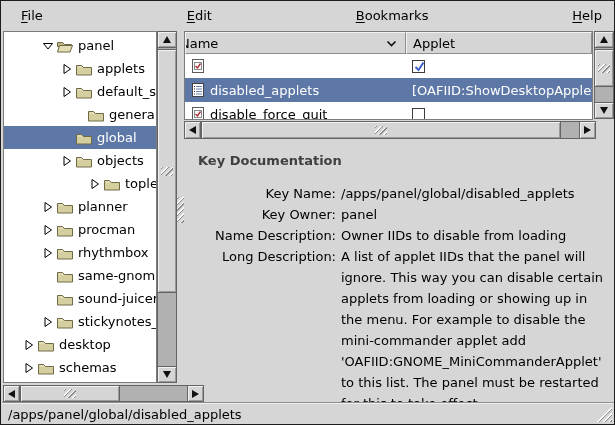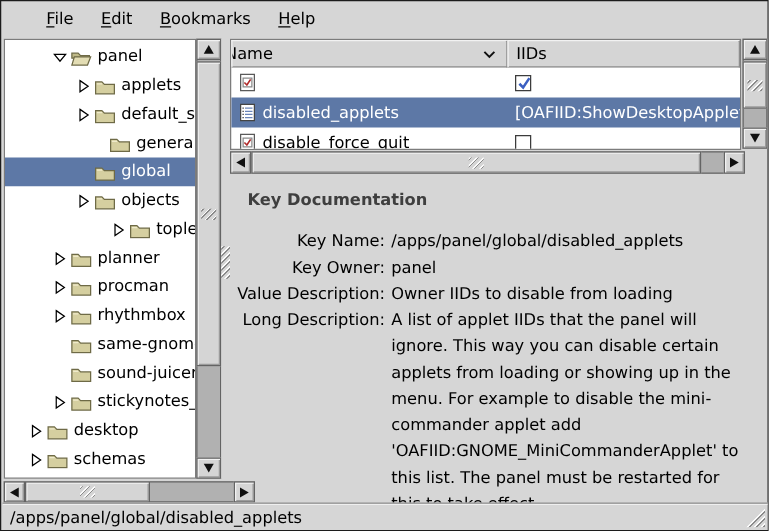--- a/index.html
+++ b/index.html
@@ -5,21 +5,21 @@
   html,body{margin:0;padding:0;background:#e8e8e8;}
   *{box-sizing:border-box;}
   #window{
     position:relative;width:615px;height:425px;
     background:#d6d6d6;border:1px solid #1c1c1c;
     font-family:"DejaVu Sans","Liberation Sans",sans-serif;
     font-size:13px;color:#000;overflow:hidden;
   }
   
   .menubar{position:absolute;left:1px;top:1px;width:611px;height:27px;
-    display:flex;align-items:center;padding-left:24px;background:#d6d6d6;}
+    display:flex;align-items:center;padding-left:8px;background:#d6d6d6;justify-content:space-between;}
   .menu-item{padding:3px 11px;cursor:default;white-space:nowrap;}
   .mn{text-decoration:underline;text-underline-offset:2px;}
   
   .tree{position:absolute;left:2px;top:30px;width:154px;height:352px;
     background:#fff;border:1px solid #7c7c7c;overflow:hidden;}
   .trow{height:23px;display:flex;align-items:center;white-space:nowrap;overflow:hidden;}
   .trow:first-child{margin-top:2px;}
   .trow.sel{background:#5d78a6;color:#fff;}
   .expander{width:13px;height:12px;flex:none;display:inline-flex;align-items:center;justify-content:center;}
   .folder-i{width:18px;height:14px;flex:none;margin:0 3px 0 2px;}
@@ -56,21 +56,21 @@
   .rowline.sel{background:#5d78a6;color:#fff;}
   .key-icon{width:16px;height:16px;flex:none;margin-left:5px;}
   .klabel{margin-left:4px;white-space:nowrap;}
   .vcell{position:absolute;left:227px;display:flex;align-items:center;height:24px;white-space:nowrap;}
   .checkbox{width:13px;height:13px;background:#fff;border:1px solid #3c3c3c;position:relative;}
   .checkbox svg{position:absolute;left:0;top:-1px;display:none;}
   .checkbox.checked svg{display:block;}
   
   .doc{position:absolute;left:183px;top:140px;width:428px;height:258px;}
   .doc-title{font-weight:bold;color:#3f3f3f;padding:12px 0 0 14px;}
-  .dfields{margin-top:15px;}
+  .dfields{margin-top:15px;margin-left:28px;}
   .dfield{display:flex;line-height:21px;}
   .dlabel{width:124px;text-align:right;flex:none;}
   .dvalue{margin-left:5px;width:286px;}
   
   .statusbar{position:absolute;left:1px;top:401px;width:613px;height:23px;
     border-top:1px solid #8f8f8f;box-shadow:inset 0 1px 0 #efefef;
     display:flex;align-items:center;padding-left:6px;background:#d6d6d6;}
   .resize-grip{position:absolute;right:3px;bottom:3px;width:16px;height:16px;
     background:repeating-linear-gradient(135deg,#fafafa 0 1px,#8b8b8b 1px 2px,rgba(0,0,0,0) 2px 4px);
     clip-path:polygon(100% 0,100% 100%,0 100%);}
@@ -298,21 +298,21 @@
     </div>
 
   <div class="table">
     <div class="hcell" style="left:0;width:221px">
       <span class="clip">Name</span>
       <svg class="sort-arrow" width="11" height="8">
           <use href="#i-sort-desc"></use>
         </svg>
     </div>
     <div class="hcell" style="left:221px;width:186px">
-      <span style="padding-left:3px">IIDs</span>
+      <span style="padding-left:3px">Applet</span>
     </div>
 
     <div class="rowline" style="top:22px">
       <svg class="key-icon">
           <use href="#i-bool-key"></use>
         </svg>
       <span class="vcell">
         <span class="checkbox checked">
             <svg width="13" height="13">
               <use href="#i-check"></use>
@@ -371,21 +371,21 @@
     <div class="dfields">
       <div class="dfield">
         <span class="dlabel">Key Name:</span>
         <span class="dvalue">/apps/panel/global/disabled_applets</span>
       </div>
       <div class="dfield">
         <span class="dlabel">Key Owner:</span>
         <span class="dvalue">panel</span>
       </div>
       <div class="dfield">
-        <span class="dlabel">Value Description:</span>
+        <span class="dlabel">Name Description:</span>
         <span class="dvalue">Owner IIDs to disable from loading</span>
       </div>
       <div class="dfield">
         <span class="dlabel">Long Description:</span>
         <span class="dvalue">A list of applet IIDs that the panel will ignore. This way you can disable certain applets from loading or showing up in the menu. For example to disable the mini-commander applet add 'OAFIID:GNOME_MiniCommanderApplet' to this list. The panel must be restarted for this to take effect.</span>
       </div>
     </div>
   </div>
 
   <div class="sb h" style="left:2px;top:384px;width:201px;height:17px">

